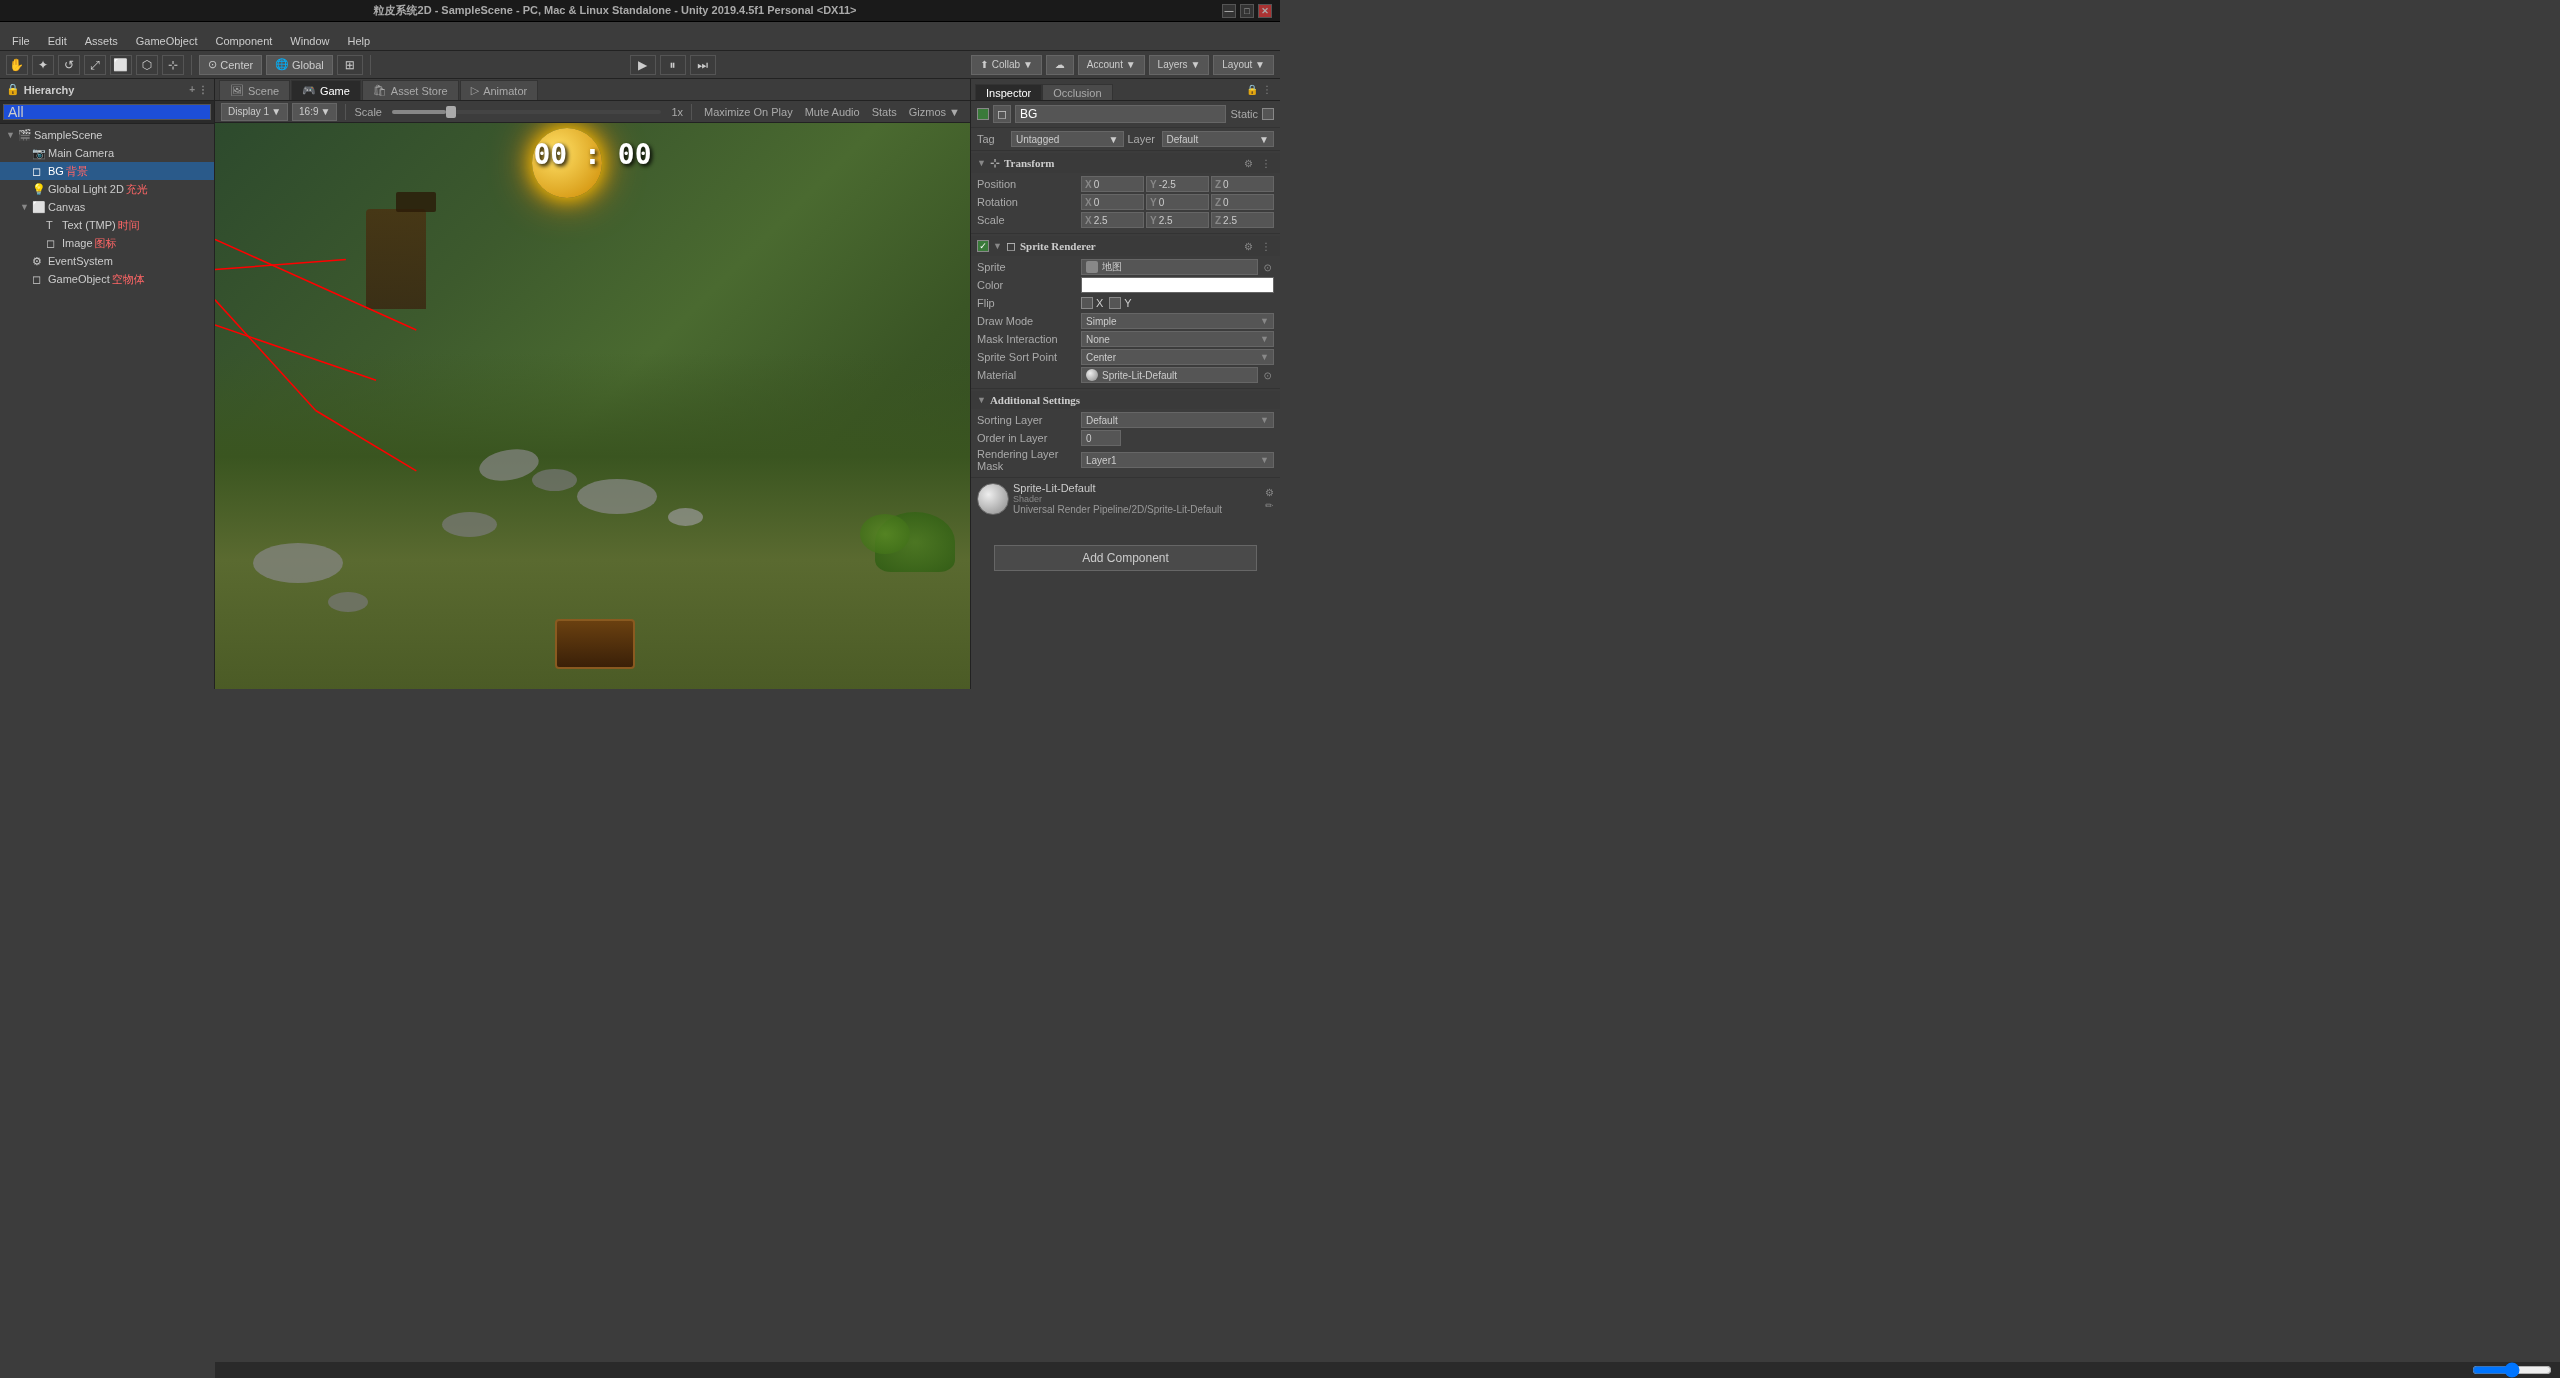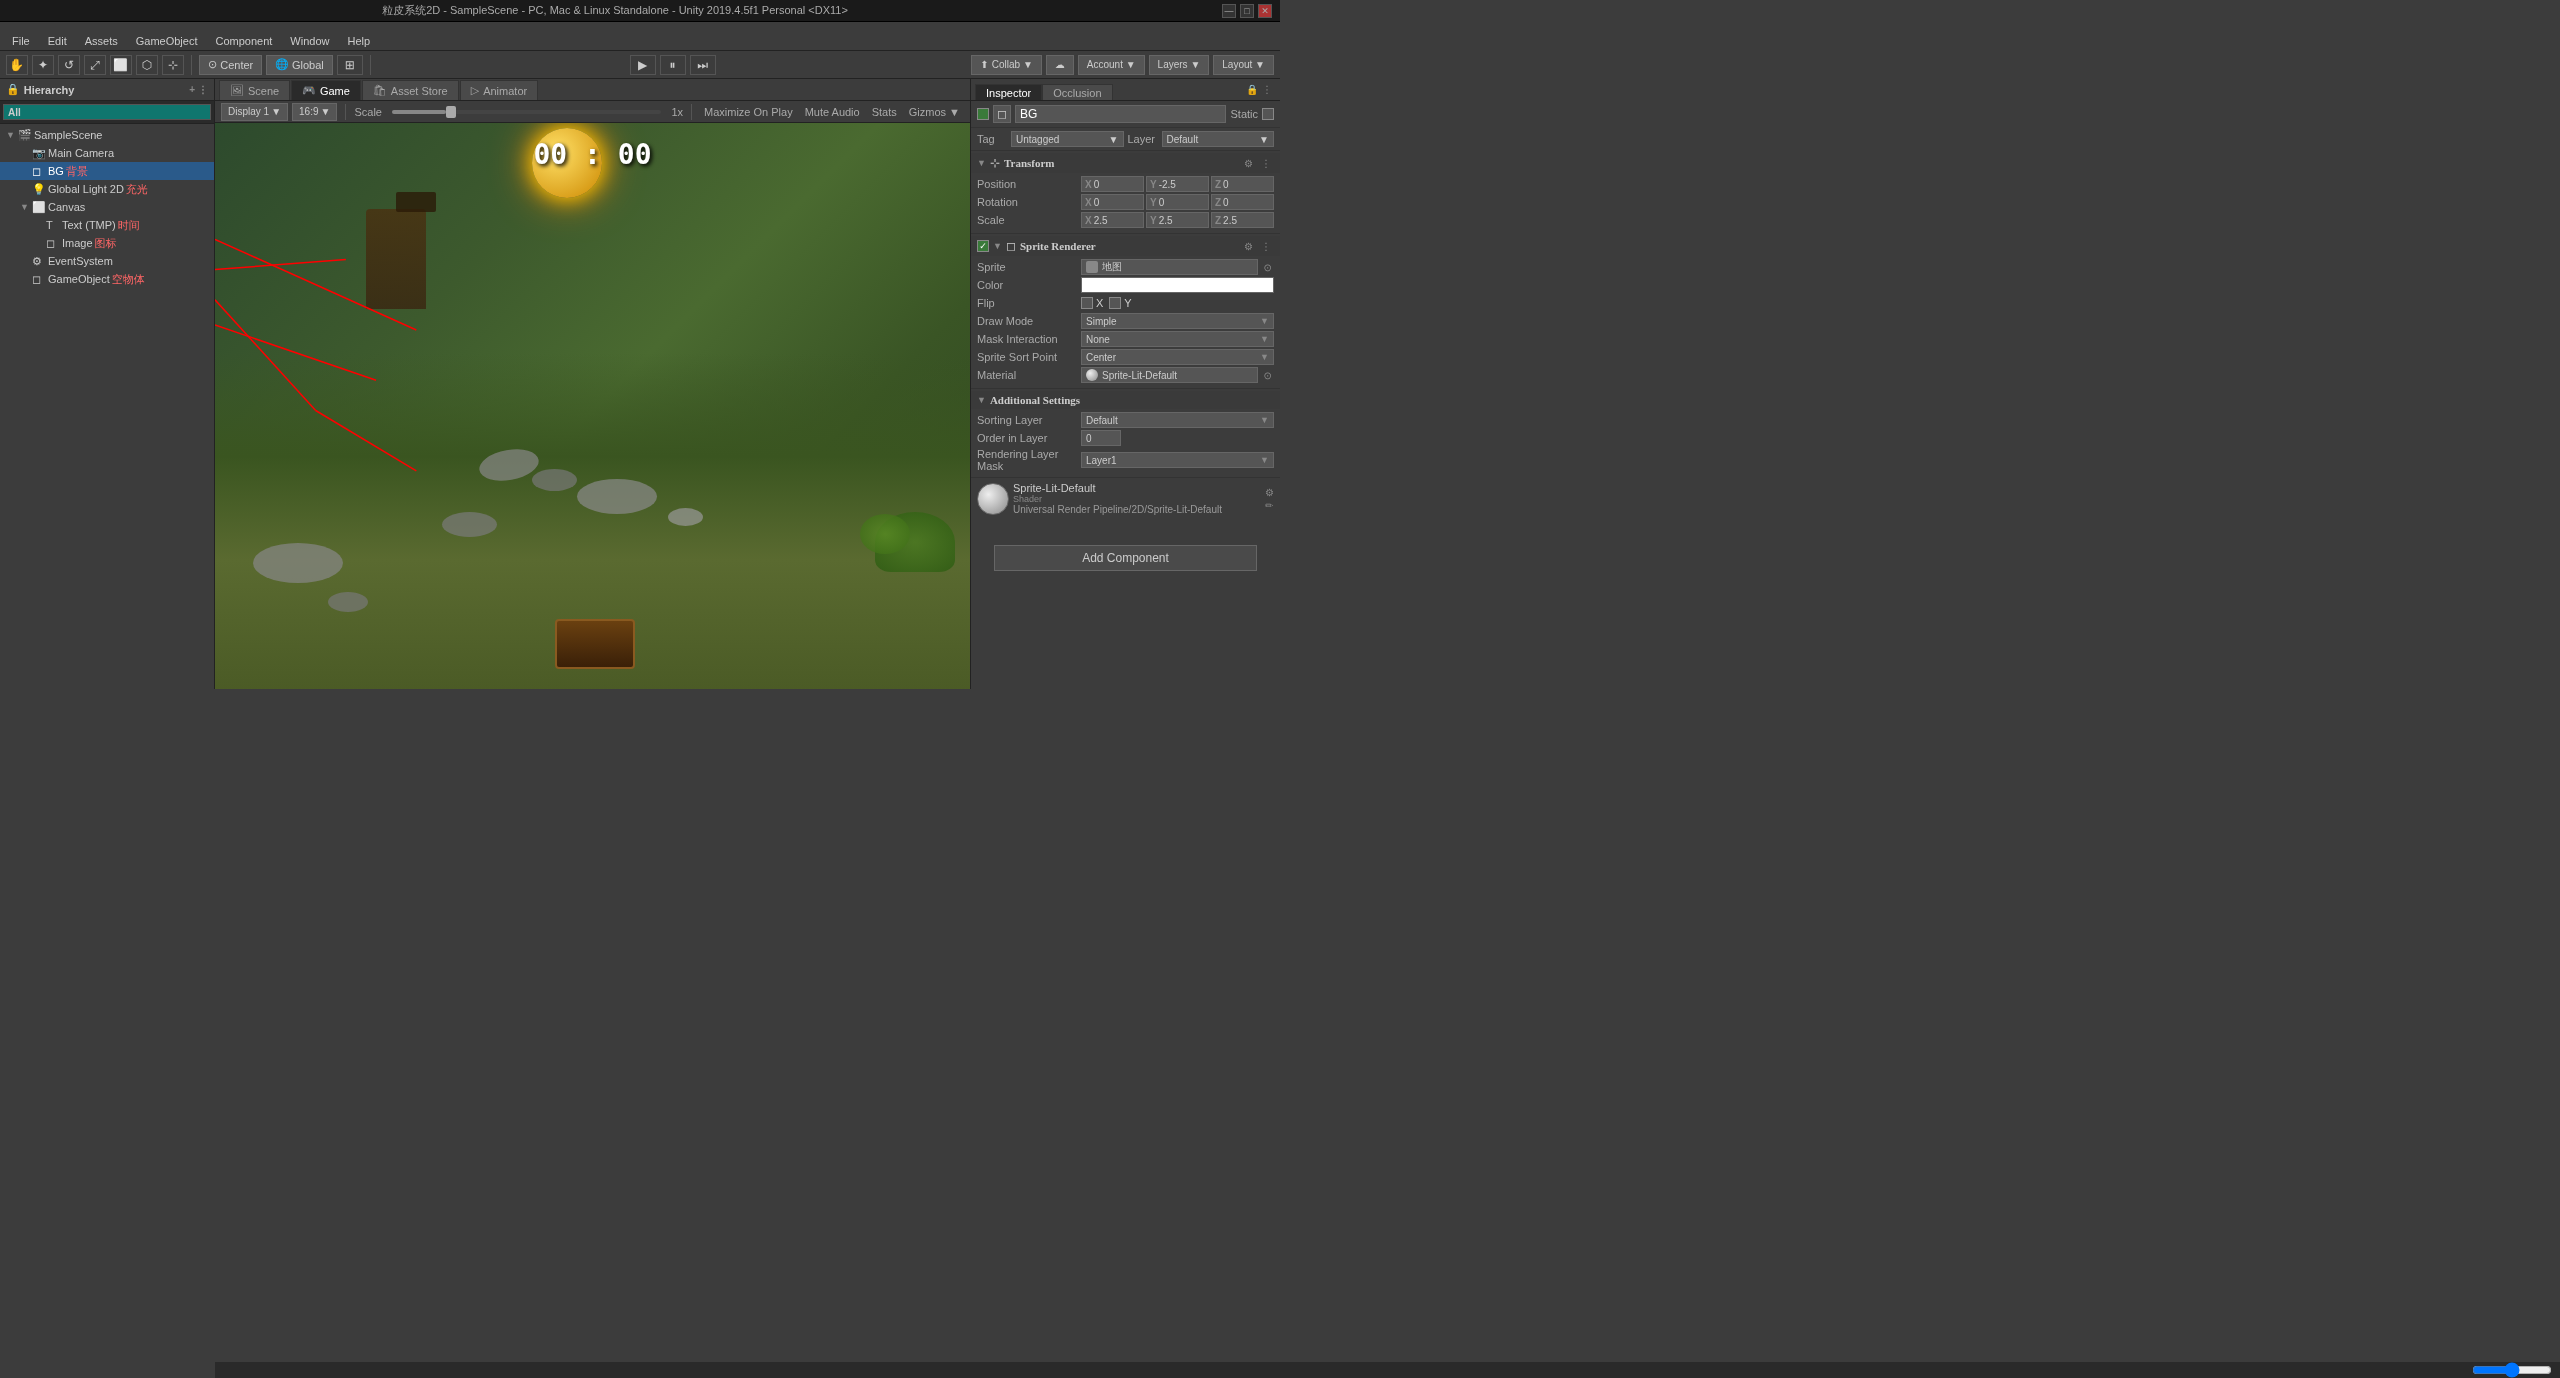--- a/index.html
+++ b/index.html
@@ -16,20 +16,21 @@
     
     #title-bar {
       background: #1a1a1a;
       height: 22px;
       display: flex;
       align-items: center;
       padding: 0 8px;
       font-size: 11px;
       color: #aaa;
       border-bottom: 1px solid #000;
+      font-weight: bold;
     }
     #title-bar span { flex: 1; text-align: center; }
     #title-controls { display: flex; gap: 4px; margin-left: auto; }
     .title-btn {
       width: 14px; height: 14px;
       border: 1px solid #555;
       background: #333;
       display: flex; align-items: center; justify-content: center;
       font-size: 9px; color: #aaa; cursor: pointer;
     }
@@ -111,28 +112,27 @@
       gap: 4px;
     }
     .hierarchy-search {
       padding: 3px;
       background: #2a2a2a;
       border-bottom: 1px solid #222;
       display: flex;
       align-items: center;
     }
     .hierarchy-search input {
-      background: #0f766e;
+      background: #1d4ed8;
       border: 1px solid #555;
       color: #ccc;
-      font-size: 10px;
+      font-size: 14px;
       padding: 1px 4px;
       width: 100%;
       height: 16px;
-      font-weight: bold;
     }
     .hierarchy-tree {
       flex: 1;
       overflow-y: auto;
       padding: 2px 0;
     }
     .tree-item {
       display: flex;
       align-items: center;
       height: 18px;

